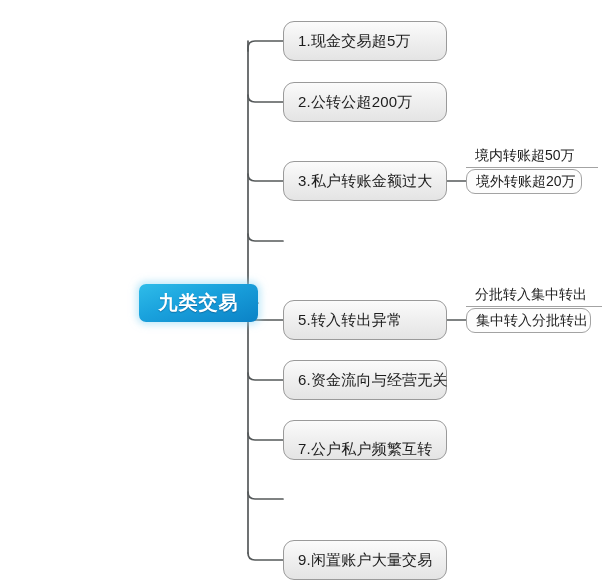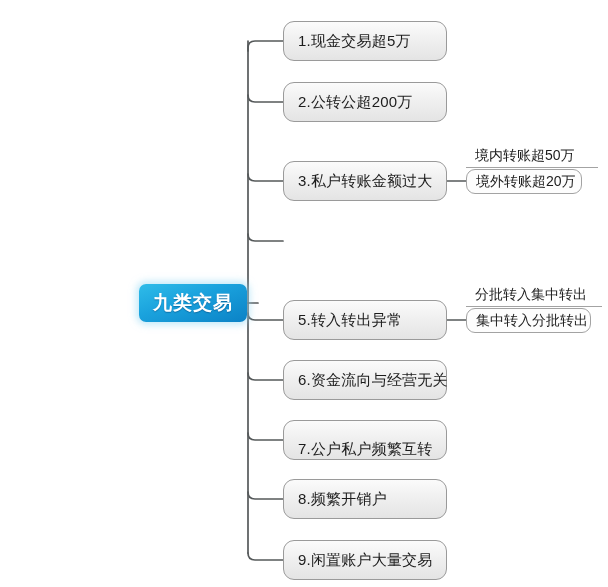--- a/index.html
+++ b/index.html
@@ -24,21 +24,21 @@
     width: 608px;
     height: 587px;
     pointer-events: none;
   }
 
   
   .root-node {
     position: absolute;
     left: 139px;
     top: 284px;
-    width: 108px;
+    width: 119px;
     height: 38px;
     border-radius: 7px;
     background: linear-gradient(160deg, #2fbce9 0%, #1aa2dd 42%, #0b82c6 100%);
     box-shadow: 0 0 7px 3px rgba(150, 216, 244, 0.55);
     display: flex;
     align-items: center;
     justify-content: center;
     z-index: 4;
   }
   .root-label {
@@ -170,21 +170,18 @@
   </div>
 
   <div class="node node-main" style="top:360px;">
     <span class="node-label">6.资金流向与经营无关</span>
   </div>
 
   <div class="node node-main" style="top:420px;align-items:flex-end;">
     <span class="node-label">7.公户私户频繁互转</span>
   </div>
 
-  <div class="node node-main" style="top:479px;">
-    <span class="node-label">8.频繁开销户</span>
-  </div>
 
   <div class="node node-main" style="top:540px;">
     <span class="node-label">9.闲置账户大量交易</span>
   </div>
 
 </div>
 
 </body></html>

